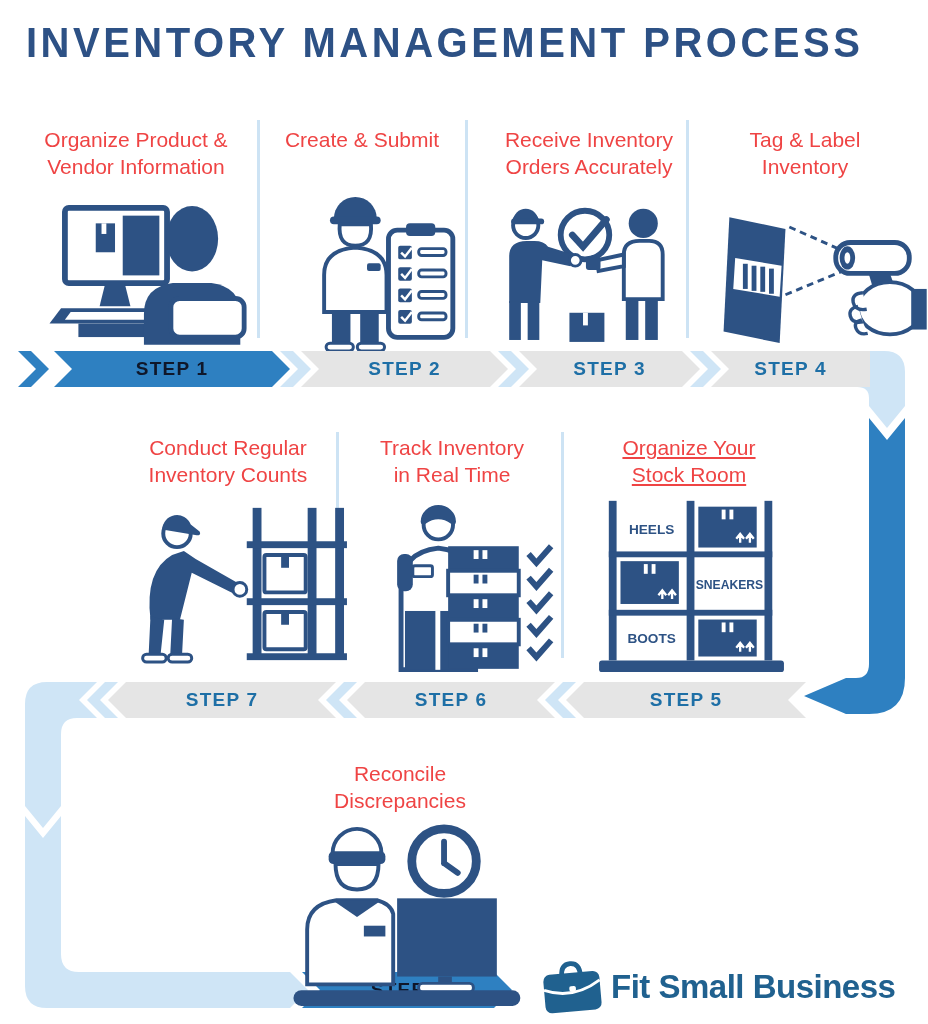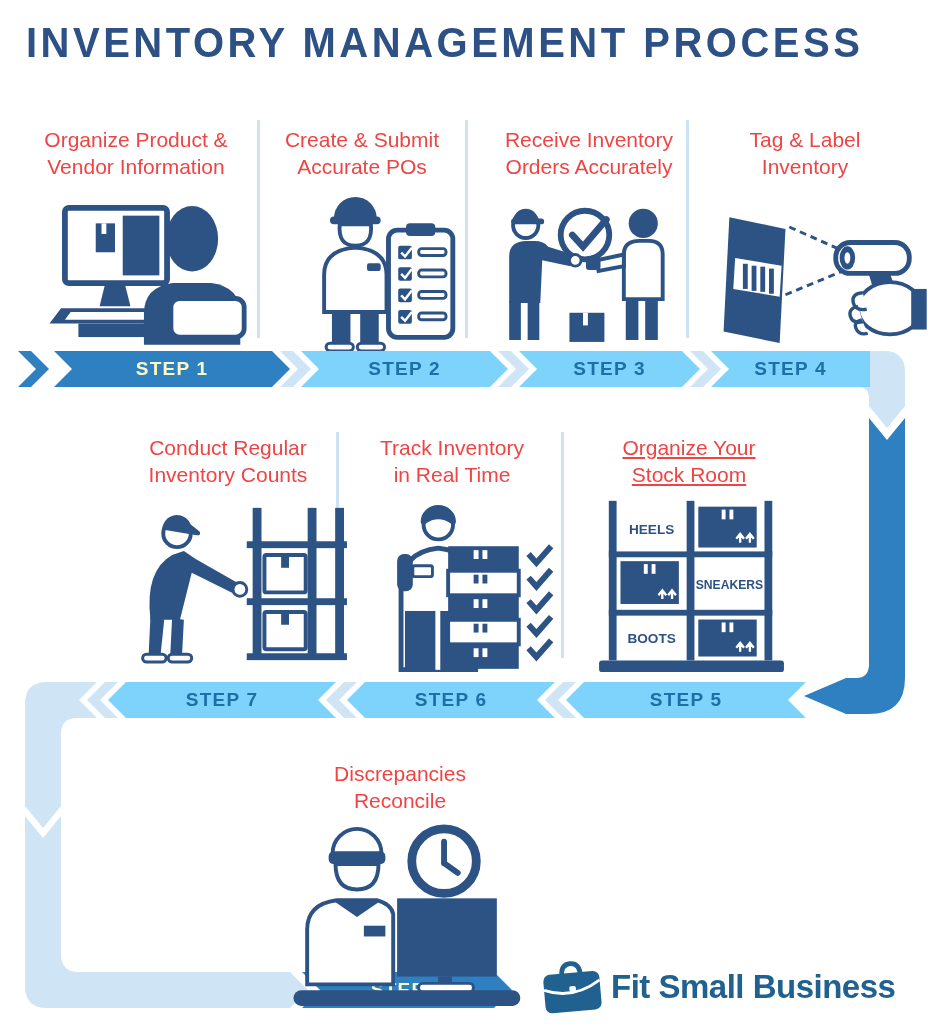--- a/index.html
+++ b/index.html
@@ -11,22 +11,22 @@
          letter-spacing:3.5px;color:#2d5185;transform:scaleY(1.08);
          transform-origin:left top;white-space:nowrap;}
   
   .caption{font-size:21px;line-height:27px;color:#ef4444;text-align:center;font-weight:400;}
   .caption span{display:block;}
   
   .divider{width:3px;background:#cde3f4;}
   
   .band{height:36px;display:flex;align-items:center;justify-content:center;
         font-size:19px;font-weight:bold;letter-spacing:1.2px;}
-  .band.dark{background:#2e80c1;color:#fef9c3;}
-  .band.light{background:#7dd3fc;color:#1e6fa6;}
+  .band.dark{background:#2e80c1;color:#0f172a;}
+  .band.light{background:#e5e5e5;color:#1e6fa6;}
   .band.right-arrow{clip-path:polygon(0 0,calc(100% - 18px) 0,100% 50%,calc(100% - 18px) 100%,0 100%,18px 50%);}
   .band.left-arrow{clip-path:polygon(18px 0,100% 0,calc(100% - 18px) 50%,100% 100%,18px 100%,0 50%);}
   .band.notch-only{clip-path:polygon(0 0,100% 0,100% 100%,0 100%,18px 50%);}
   
   svg{display:block;}
   .f{fill:#2d5284;}
   .o{fill:#ffffff;stroke:#2d5284;}
   
   .logo-text{font-size:33px;font-weight:bold;color:#20618f;letter-spacing:-0.5px;white-space:nowrap;}
   .logo-wrap{display:flex;align-items:center;gap:9px;}
@@ -61,21 +61,20 @@
 <div class="abs divider" style="left:686px;top:120px;height:218px;"></div>
 <div class="abs divider" style="left:336px;top:432px;height:226px;"></div>
 <div class="abs divider" style="left:561px;top:432px;height:226px;"></div>
 
 <div class="abs caption" style="left:10px;top:126px;width:252px;">
   <span>Organize Product &amp;</span>
   <span>Vendor Information</span>
 </div>
 <div class="abs caption" style="left:258px;top:126px;width:208px;">
   <span>Create &amp; Submit</span>
-  <span>Accurate POs</span>
 </div>
 <div class="abs caption" style="left:468px;top:126px;width:218px;margin-left:12px;">
   <span>Receive Inventory</span>
   <span>Orders Accurately</span>
 </div>
 <div class="abs caption" style="left:690px;top:126px;width:230px;">
   <span>Tag &amp; Label</span>
   <span>Inventory</span>
 </div>
 <div class="abs caption" style="left:102px;top:434px;width:252px;">
@@ -84,22 +83,22 @@
 </div>
 <div class="abs caption" style="left:342px;top:434px;width:220px;">
   <span>Track Inventory</span>
   <span>in Real Time</span>
 </div>
 <div class="abs caption" style="left:578px;top:434px;width:222px;text-decoration:underline;">
   <span>Organize Your</span>
   <span>Stock Room</span>
 </div>
 <div class="abs caption" style="left:290px;top:760px;width:220px;">
+  <span>Reconcile</span>
   <span>Discrepancies</span>
-  <span>Reconcile</span>
 </div>
 
 <div class="abs band dark right-arrow" style="left:54px;top:351px;width:236px;">
   <span>STEP 1</span>
   </div>
 <div class="abs band light right-arrow" style="left:301px;top:351px;width:207px;">
   <span>STEP 2</span>
   </div>
 <div class="abs band light right-arrow" style="left:519px;top:351px;width:181px;justify-content:center;">
   <span>STEP 3</span>

